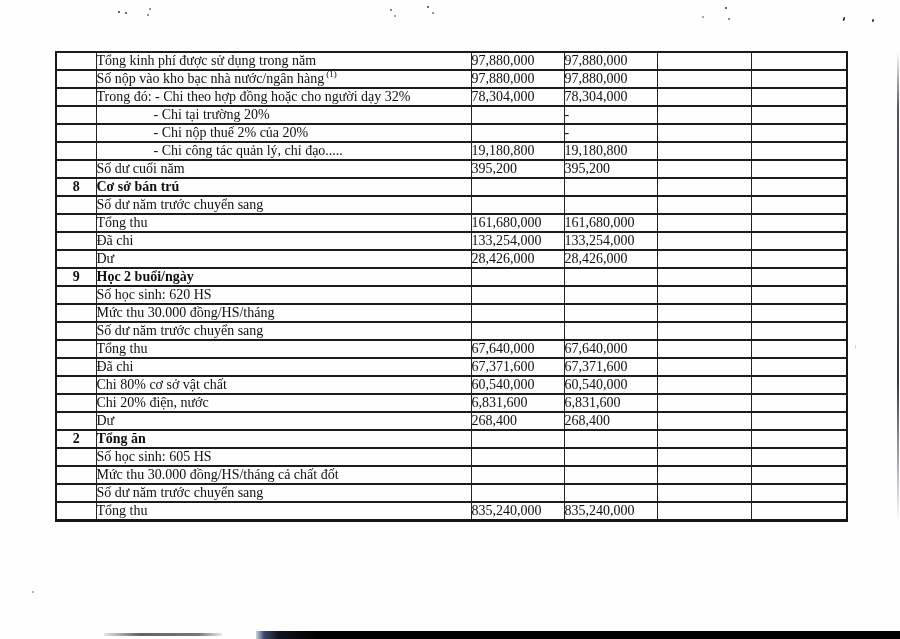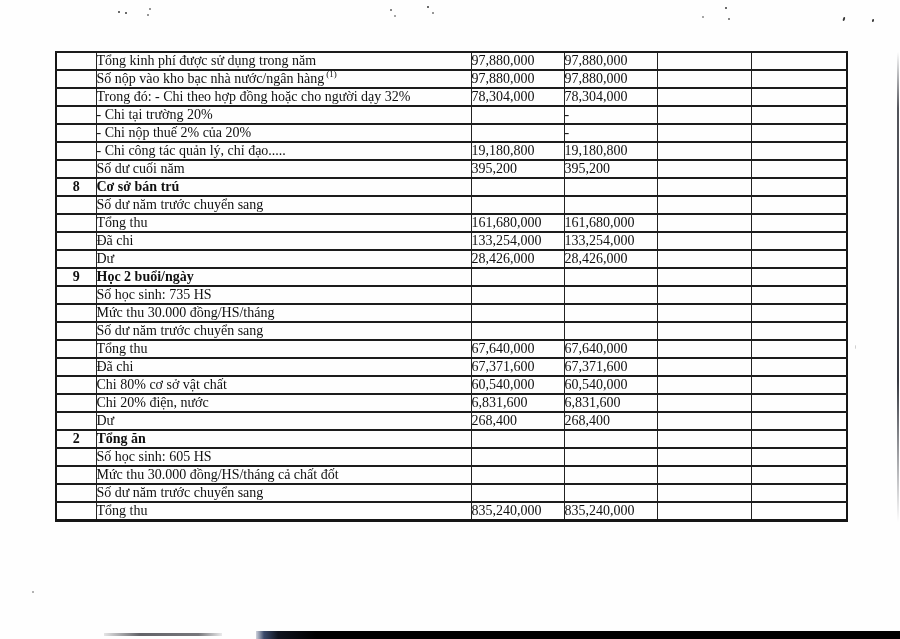--- a/index.html
+++ b/index.html
@@ -20,21 +20,21 @@
     border-left:1.5px solid #222;
     border-right:1.5px solid #222;
     border-top:2px solid #1c1c1c;
     border-bottom:2px solid #1c1c1c;
     padding:0;vertical-align:middle;
     white-space:nowrap;overflow:hidden;
   }
   table.report{border:2px solid #161616;border-bottom-width:3px;}
   td.c-no{text-align:center;}
   td.c-label{padding-left:4px;}
-  td.c-label.indent{}
+  td.c-label.indent{padding-left:57px;}
   td.c-val{padding-right:5px;}
   tr.section-row{font-weight:bold;}
   sup.fnote{font-size:9px;vertical-align:super;margin-left:2px;line-height:0;}
 
   
   .speck{position:absolute;background:#3a3a3a;border-radius:50%;}
   .scan-bar-left{
     position:absolute;bottom:3px;left:104px;width:118px;height:3px;
     background:linear-gradient(to right,rgba(90,90,94,.15),rgba(72,72,78,.85) 30%,rgba(62,62,68,.7) 80%,rgba(120,120,125,.15));
   }
@@ -161,21 +161,21 @@
         <tr class="section-row">
           <td class="c-no">9</td>
           <td class="c-label">Học 2 buổi/ngày</td>
           <td class="c-val"></td>
           <td class="c-val"></td>
           <td class="c-blank"></td>
           <td class="c-blank"></td>
         </tr>
         <tr>
           <td class="c-no"></td>
-          <td class="c-label">Số học sinh: 735 HS</td>
+          <td class="c-label">Số học sinh: 620 HS</td>
           <td class="c-val"></td>
           <td class="c-val"></td>
           <td class="c-blank"></td>
           <td class="c-blank"></td>
         </tr>
         <tr>
           <td class="c-no"></td>
           <td class="c-label">Mức thu 30.000 đồng/HS/tháng</td>
           <td class="c-val"></td>
           <td class="c-val"></td>

